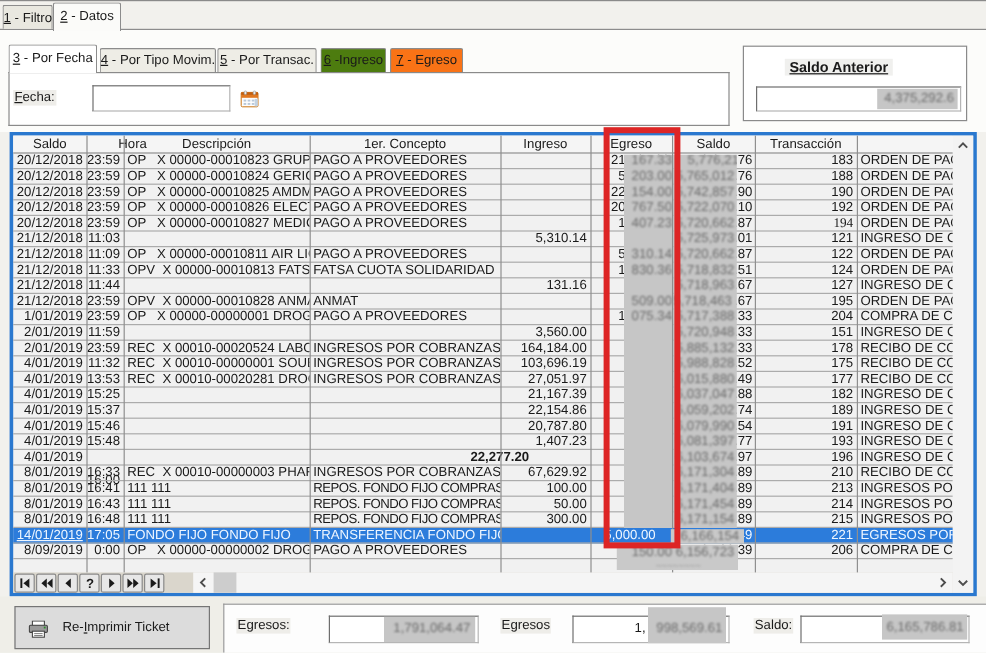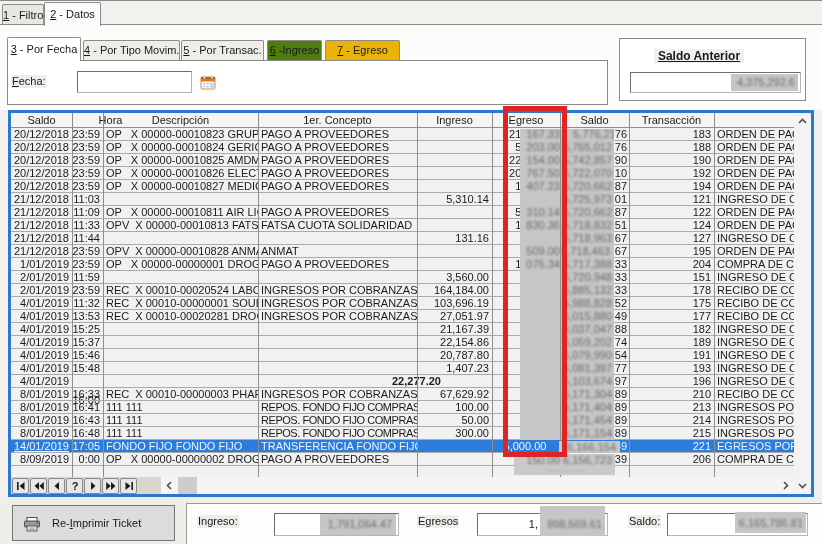--- a/index.html
+++ b/index.html
@@ -19,21 +19,21 @@
 
 <div class="tab" style="left:2px;top:4px;width:42px;height:20px;line-height:20px;background:#e9e8e0;z-index:2;"><u>1</u> - Filtro</div>
 <div class="tab" style="left:44px;top:2px;width:57px;height:24px;line-height:22px;background:#fbfbf9;z-index:3;"><u>2</u> - Datos</div>
 
 <div style="position:absolute;left:7px;top:60px;width:601px;height:45px;background:#fff;border:1px solid #8a8a8a;border-top:none;z-index:1;"></div>
 <div style="position:absolute;left:7px;top:60px;width:601px;height:1px;background:#8a8a8a;z-index:1;"></div>
 
 <div class="tab" style="left:83px;top:40px;width:97px;height:20px;line-height:19px;background:#eeede6;z-index:2;"><u>4</u> - Por Tipo Movim.</div>
 <div class="tab" style="left:181px;top:40px;width:83px;height:20px;line-height:19px;background:#eeede6;z-index:2;"><u>5</u> - Por Transac.</div>
 <div class="tab" style="left:267px;top:40px;width:55px;height:20px;line-height:19px;background:#4d7c0f;z-index:2;"><u>6</u> -Ingreso</div>
-<div class="tab" style="left:325px;top:40px;width:75px;height:20px;line-height:19px;background:#eab308;z-index:2;"><u>7</u> - Egreso</div>
+<div class="tab" style="left:325px;top:40px;width:61px;height:20px;line-height:19px;background:#f97316;z-index:2;"><u>7</u> - Egreso</div>
 <div class="tab" style="left:7px;top:37px;width:74px;height:24px;line-height:22px;background:#fff;z-index:3;"><u>3</u> - Por Fecha</div>
 
 <div class="lab" style="left:11px;top:75px;z-index:2;"><u>F</u>echa:</div>
 <div class="sunk" style="left:77px;top:71px;width:115px;height:22px;z-index:2;"></div>
 <svg style="position:absolute;left:200px;top:75px;z-index:2;" width="17" height="16" viewBox="0 0 17 16">
  <rect x="1" y="2" width="14" height="12" rx="1" fill="#fdfdfd" stroke="#c8700a" stroke-width="0.8"></rect>
  <rect x="1" y="2" width="14" height="4.5" fill="#e07820"></rect>
  <rect x="1" y="2" width="14" height="2" fill="#c05f10"></rect>
  <rect x="3.5" y="0.8" width="2" height="3" rx="0.8" fill="#e8e8e8" stroke="#999" stroke-width="0.5"></rect>
  <rect x="11" y="0.8" width="2" height="3" rx="0.8" fill="#e8e8e8" stroke="#999" stroke-width="0.5"></rect>
@@ -99,21 +99,21 @@
 <div class="c" style="left:492px;top:167px;width:68px;text-align:right;padding-right:2px;">20,767.50</div>
 <div class="c" style="left:560px;top:167px;width:69px;text-align:right;padding-right:2px;">5,722,070.10</div>
 <div class="c" style="left:629px;top:167px;width:85px;text-align:right;padding-right:3px;">192</div>
 <div class="c" style="left:714px;top:167px;width:80px;padding-left:3px;">ORDEN DE PAGO</div>
 <div class="c" style="left:11px;top:180px;width:61px;text-align:right;padding-right:3px;">20/12/2018</div>
 <div class="c" style="left:72px;top:180px;width:31px;text-align:right;padding-right:3px;">23:59</div>
 <div class="c" style="left:103px;top:180px;width:155px;padding-left:3px;">OP   X 00000-00010827 MEDICAL</div>
 <div class="c" style="left:258px;top:180px;width:159px;padding-left:3px;">PAGO A PROVEEDORES</div>
 <div class="c" style="left:492px;top:180px;width:68px;text-align:right;padding-right:2px;">1,407.23</div>
 <div class="c" style="left:560px;top:180px;width:69px;text-align:right;padding-right:2px;">5,720,662.87</div>
-<div class="c" style="left:629px;top:180px;width:85px;text-align:right;padding-right:3px;">194</div>
+<div class="c" style="left:629px;top:180px;width:85px;text-align:right;padding-right:3px;font-family:Liberation Serif, serif;">194</div>
 <div class="c" style="left:714px;top:180px;width:80px;padding-left:3px;">ORDEN DE PAGO</div>
 <div class="c" style="left:11px;top:193px;width:61px;text-align:right;padding-right:3px;">21/12/2018</div>
 <div class="c" style="left:72px;top:193px;width:31px;text-align:right;padding-right:3px;">11:03</div>
 <div class="c" style="left:417px;top:193px;width:75px;text-align:right;padding-right:3px;">5,310.14</div>
 <div class="c" style="left:560px;top:193px;width:69px;text-align:right;padding-right:2px;">5,725,973.01</div>
 <div class="c" style="left:629px;top:193px;width:85px;text-align:right;padding-right:3px;">121</div>
 <div class="c" style="left:714px;top:193px;width:80px;padding-left:3px;">INGRESO DE CHEQUES</div>
 <div class="c" style="left:11px;top:206px;width:61px;text-align:right;padding-right:3px;">21/12/2018</div>
 <div class="c" style="left:72px;top:206px;width:31px;text-align:right;padding-right:3px;">11:09</div>
 <div class="c" style="left:103px;top:206px;width:155px;padding-left:3px;">OP   X 00000-00010811 AIR LIQUIDE</div>
@@ -391,21 +391,21 @@
 <div style="position:absolute;left:12px;top:505px;width:163px;height:36px;background:#dcdcdc;border:1px solid #757575;z-index:2;"></div>
 <svg style="position:absolute;left:23px;top:517px;z-index:2;" width="18" height="15" viewBox="0 0 18 15">
  <rect x="4" y="0.5" width="10" height="4" fill="#fff" stroke="#444" stroke-width="0.9"></rect>
  <rect x="1.5" y="4" width="15" height="6" rx="1" fill="#9a9a9a" stroke="#444" stroke-width="0.9"></rect>
  <rect x="13.5" y="5.2" width="1.5" height="1.5" fill="#2a8a2a"></rect>
  <rect x="4" y="9" width="10" height="5" fill="#fff" stroke="#444" stroke-width="0.9"></rect>
  <line x1="5.5" y1="11" x2="12.5" y2="11" stroke="#777" stroke-width="0.8"></line>
  <line x1="5.5" y1="12.6" x2="12.5" y2="12.6" stroke="#777" stroke-width="0.8"></line>
 </svg>
 <div style="position:absolute;left:52px;top:517px;width:110px;height:13px;line-height:13px;z-index:2;">Re-<u>I</u>mprimir Ticket</div>
-<div class="lab" style="left:197px;top:515px;z-index:2;">Ingreso:</div>
+<div class="lab" style="left:197px;top:515px;z-index:2;">Egresos:</div>
 <div class="sunk" style="z-index:2;left:274px;top:513px;width:125px;height:23px;"></div>
 <div class="cen" style="z-index:3;left:320px;top:514px;width:76px;height:21px;">
     <div class="bl" style="left:0;top:4px;width:72px;text-align:right;">1,791,064.47</div>
   </div>
 <div class="lab" style="left:417px;top:515px;z-index:2;">Egresos</div>
 <div class="sunk" style="z-index:2;left:477px;top:513px;width:131px;height:23px;"></div>
 <div class="c" style="z-index:3;left:478px;top:518px;width:60px;text-align:right;">1,</div>
 <div class="cen" style="z-index:3;left:540px;top:506px;width:65px;height:30px;">
     <div class="bl" style="left:0;top:12px;width:62px;text-align:right;">998,569.61</div>
   </div>

